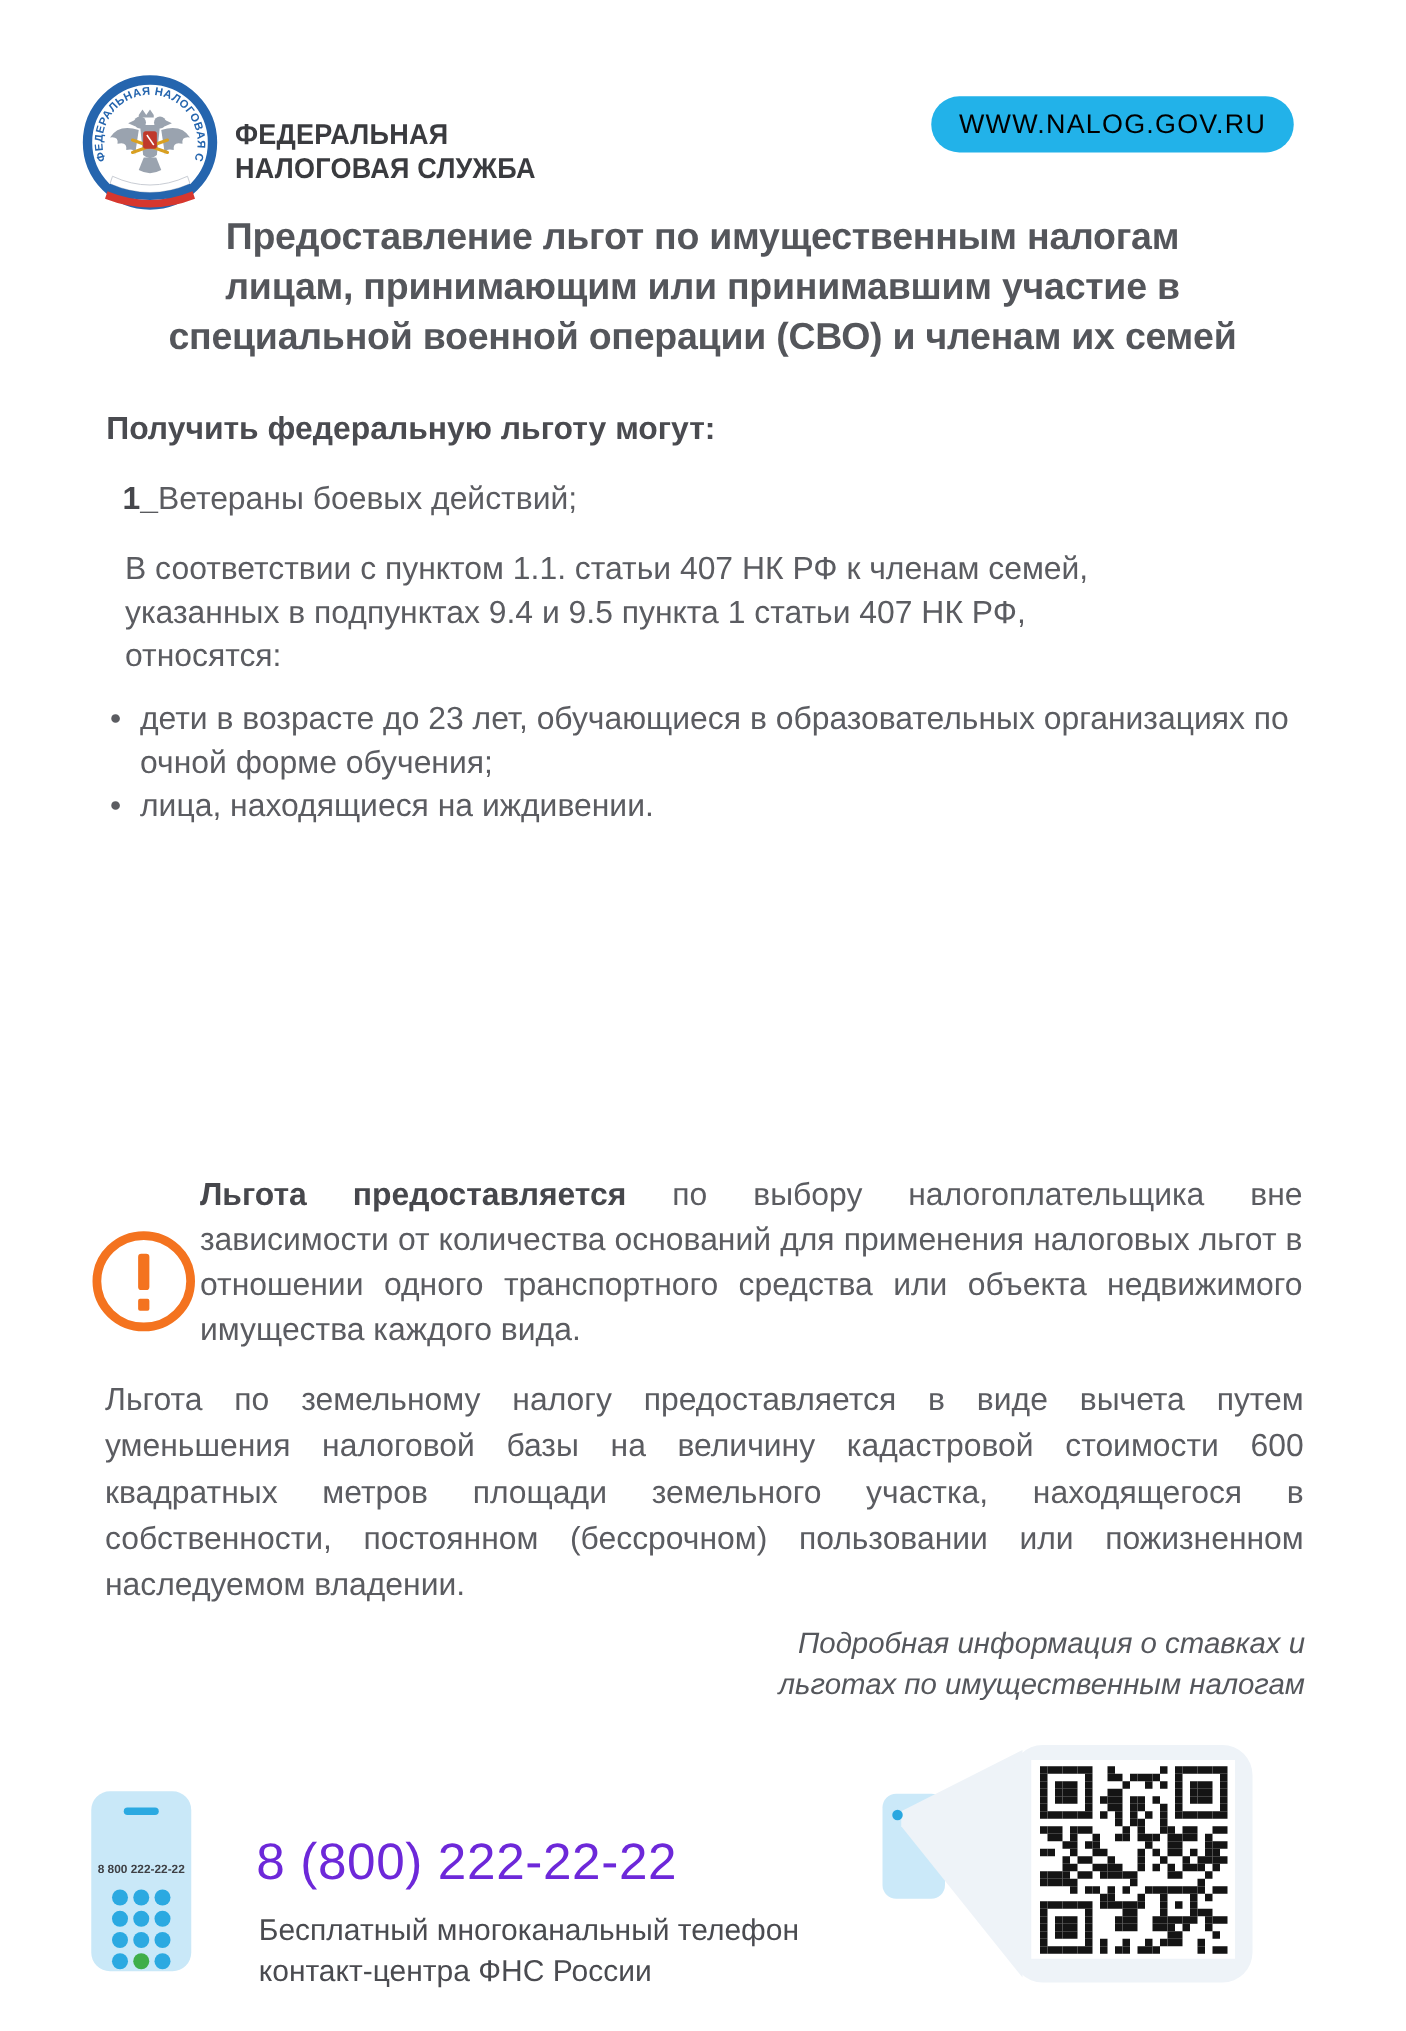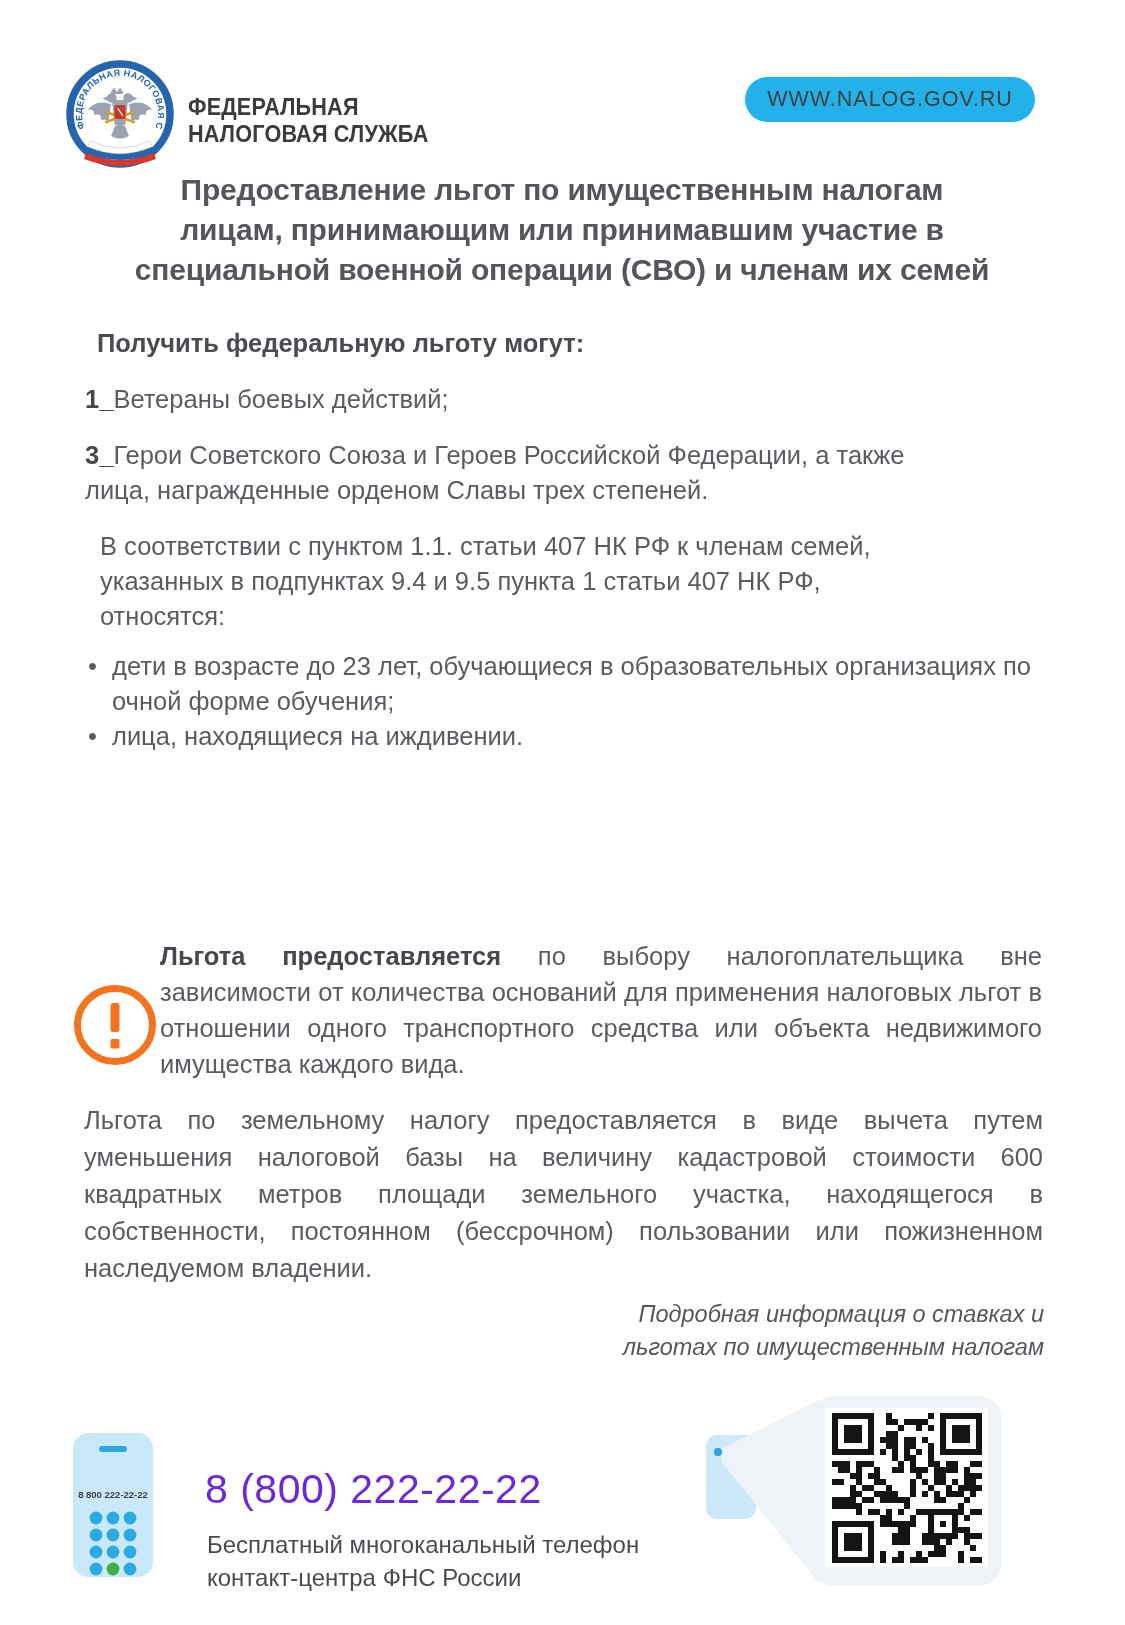--- a/index.html
+++ b/index.html
@@ -11,34 +11,34 @@
   .preline{white-space:pre-line;}
 
   
   .emblem{left:64px;top:58px;}
   .org-name{
     left:188px;top:94px;font-weight:bold;font-size:23px;line-height:1.17;
     color:#3A3B3F;transform:scaleX(.94);transform-origin:left top;letter-spacing:.2px;
   }
   .site-pill{
     left:745px;top:77px;width:290px;height:45px;border-radius:23px;background:#22B2E9;
-    color:#404040;font-size:21.5px;letter-spacing:1px;display:flex;align-items:center;
+    color:#000000;font-size:21.5px;letter-spacing:1px;display:flex;align-items:center;
     justify-content:center;cursor:pointer;font-weight:400;text-align:right;
   }
 
   
   .main-title{
     left:60px;top:170px;width:1004px;text-align:center;font-size:30px;font-weight:bold;
     color:#54565B;line-height:1.33;letter-spacing:-.2px;
   }
 
   
   .text-col{left:85px;top:326px;width:958px;font-size:25.5px;line-height:35px;color:#5B5C61;}
-  .lead{font-weight:bold;color:#4A4B50;margin:0 0 21px 12px;}
-  .ben-item{margin:0 0 21px 0;}
+  .lead{font-weight:bold;color:#4A4B50;margin:0 0 21px 0;}
+  .ben-item{margin:0 0 21px 13px;}
   .ben-num{font-weight:bold;color:#46474C;}
   .note{margin:15px;}
   .fam-bullets{list-style:none;margin:0;padding:0;}
   .fam-bullets li{position:relative;padding-left:27px;}
   .fam-bullets li::before{content:"\2022";position:absolute;left:3px;color:#5B5C61;}
 
   
   .warn-icon{left:72px;top:984px;}
   .warn-text{
     left:160px;top:938px;width:882px;font-size:25.5px;line-height:36px;
@@ -99,22 +99,20 @@
 <div class="abs main-title preline">Предоставление льгот по имущественным налогам
 лицам, принимающим или принимавшим участие в
 специальной военной операции (СВО) и членам их семей</div>
 
 <div class="abs text-col">
   <p class="lead">Получить федеральную льготу могут:</p>
 
   <p class="ben-item preline"><span class="ben-num">1_</span><span>Ветераны боевых действий;</span></p>
 
 
-  <p class="ben-item preline"><span class="ben-num">3_</span><span>Герои Советского Союза и Героев Российской Федерации, а также
-лица, награжденные орденом Славы трех степеней.</span></p>
 
   <p class="note preline">В соответствии с пунктом 1.1. статьи 407 НК РФ к членам семей,
 указанных в подпунктах 9.4 и 9.5 пункта 1 статьи 407 НК РФ,
 относятся:</p>
 
   <ul class="fam-bullets">
     <li>дети в возрасте до 23 лет, обучающиеся в образовательных организациях по очной форме обучения;</li>
     <li>лица, находящиеся на иждивении.</li>
   </ul>
 </div>

